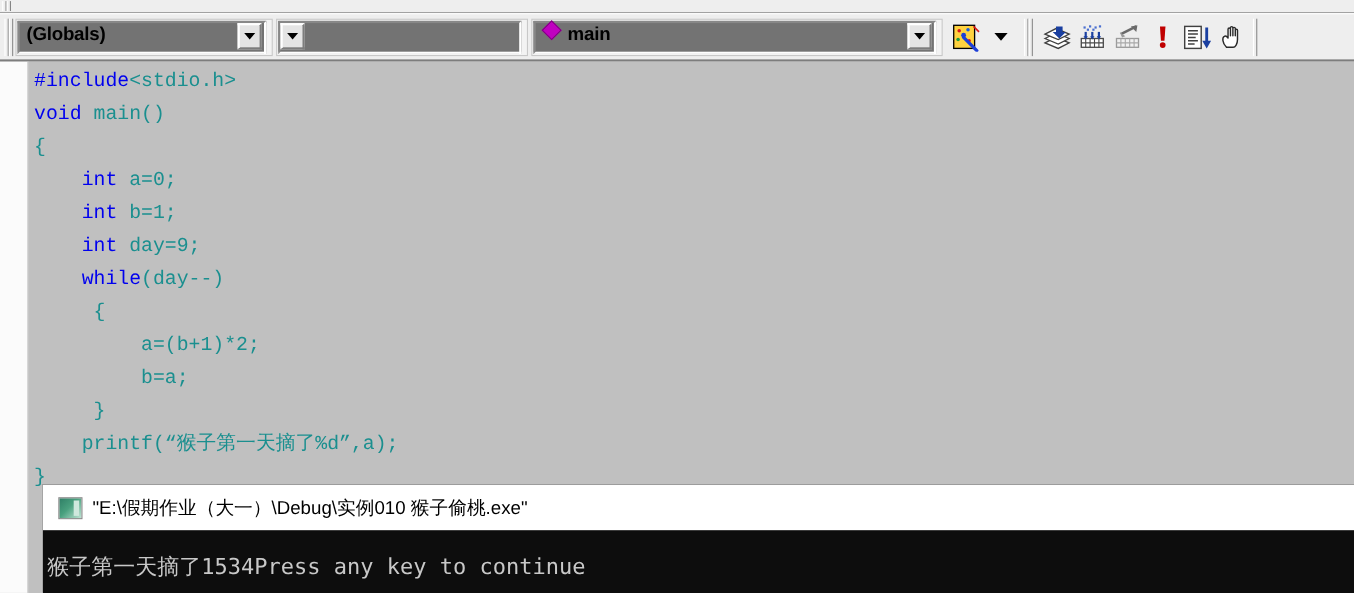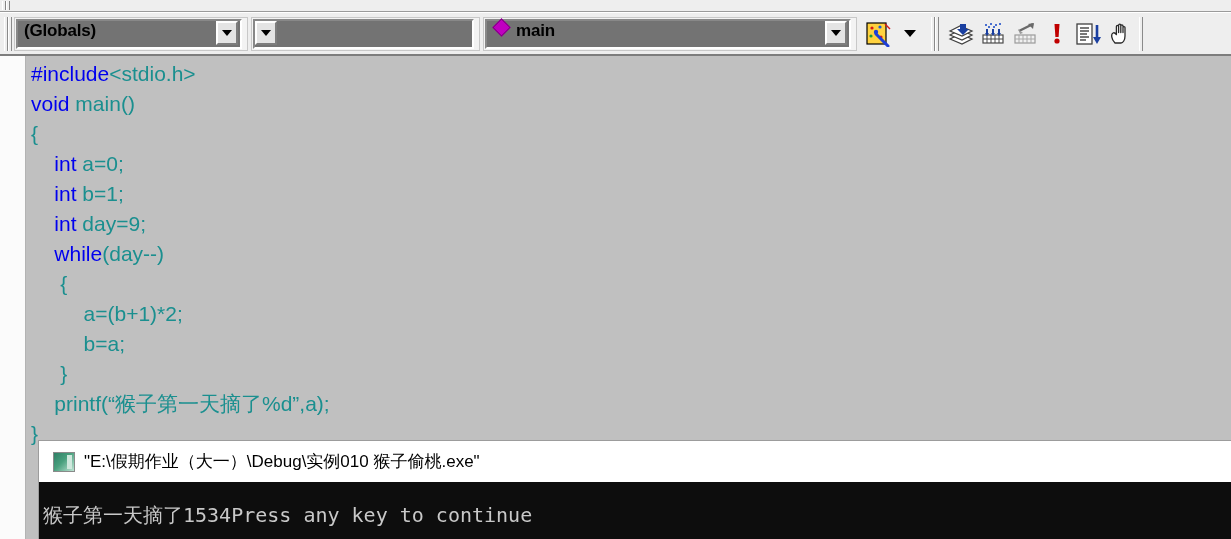--- a/index.html
+++ b/index.html
@@ -155,22 +155,22 @@
   .gutter {
     position: absolute; left: 0; top: 0;
     width: 26px; height: 483px;
     background: #fbfbfb;
     border-right: 1px solid #b3b3b3;
     box-sizing: border-box;
   }
   .code {
     position: absolute; left: 27px; top: 0;
     width: 1204px; height: 483px;
-    font-family: Liberation Sans, sans-serif;
-    font-size: 21px;
+    font-family: Liberation Mono, monospace;
+    font-size: 18px;
     line-height: 30px;
     white-space: pre;
     padding-top: 3px;
     box-sizing: border-box;
   }
   .code .ln { height: 30px; padding-left: 4px; }
   .kw  { color: #0000ee; }
   .pl  { color: #1a8f8f; }
 
   

